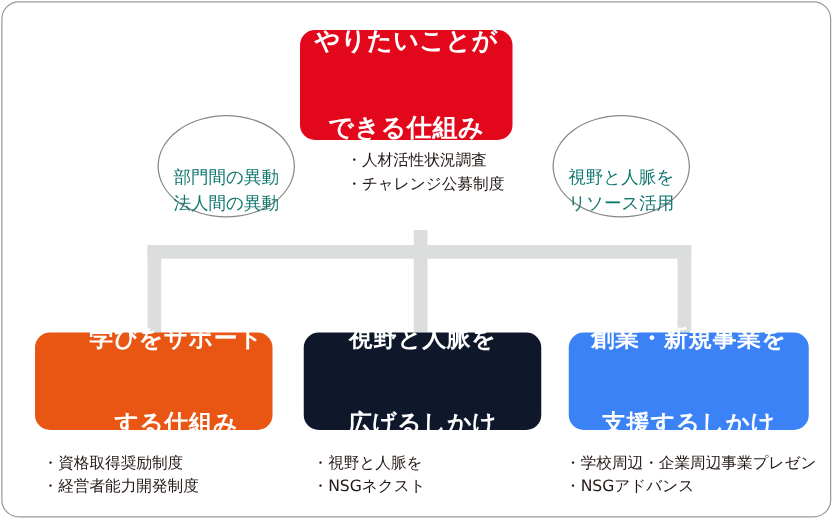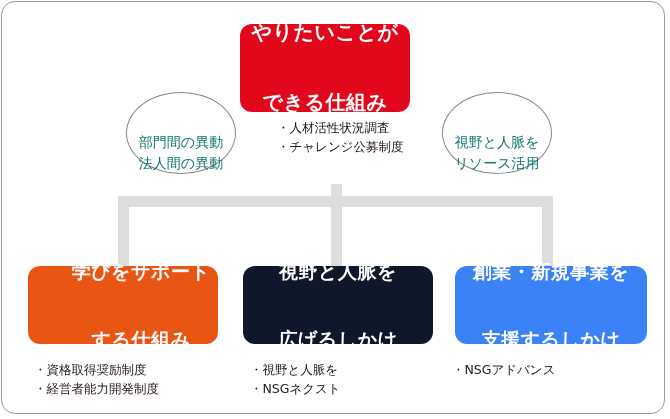--- a/index.html
+++ b/index.html
@@ -146,15 +146,16 @@
   <div class="bullets bullets-green">
     <div>・視野と人脈を</div>
     <div>・NSGネクスト</div>
   </div>
 
   <div class="card card-bottom card-blue" style="background:#3b82f6;">
     <span class="l1">創業・新規事業を</span>
     <span class="l2">支援するしかけ</span>
   </div>
   <div class="bullets bullets-blue">
+    <div>・学校周辺・企業周辺事業プレゼン</div>
     <div>・NSGアドバンス</div>
   </div>
 </div>
 
 </body></html>

